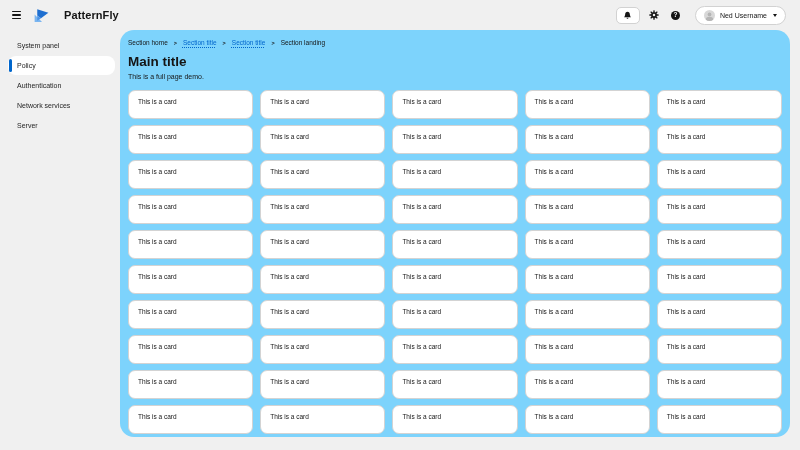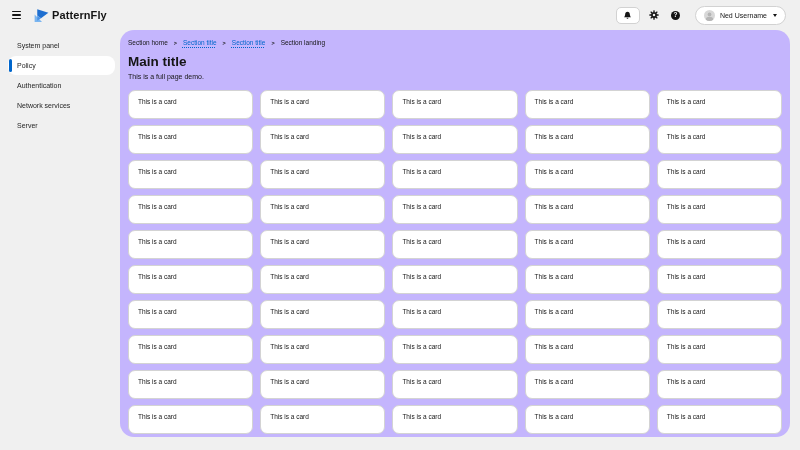--- a/index.html
+++ b/index.html
@@ -12,21 +12,21 @@
   
   .masthead{
     position:absolute;top:0;left:0;width:800px;height:30px;
     display:flex;align-items:center;padding:0 14px 0 12px;box-sizing:border-box;
   }
   .hamburger{
     background:none;border:none;padding:0;margin:0;cursor:pointer;
     display:flex;flex-direction:column;gap:2px;width:10px;
   }
   .hamburger .bar{display:block;width:9px;height:1.4px;background:#151515;border-radius:1px;}
-  .brand{display:flex;align-items:center;gap:2px;margin-left:11px;}
+  .brand{display:flex;align-items:center;gap:14px;margin-left:11px;}
   .brand svg{width:17px;height:17px;}
   .brand-text{font-size:11px;font-weight:bold;letter-spacing:.1px;}
   .masthead-right{margin-left:auto;display:flex;align-items:center;gap:8px;}
   .notif-btn{
     width:24px;height:17px;background:#fff;border:1px solid #d2d2d2;border-radius:5px;
     display:flex;align-items:center;justify-content:center;cursor:pointer;padding:0;
   }
   .icon-btn{
     background:none;border:none;padding:0;width:13px;height:13px;
     display:flex;align-items:center;justify-content:center;cursor:pointer;
@@ -55,21 +55,21 @@
   .nav-item.selected{
     background:#fff;border-radius:8px;margin-left:8px;margin-right:5px;padding-left:9px;
   }
   .nav-item.selected::before{
     content:"";position:absolute;left:1px;top:15%;height:70%;width:2.5px;
     border-radius:2px;background:#0066cc;
   }
   
   .panel{
     position:absolute;left:120px;top:30px;width:670px;height:407px;
-    background:#c4b5fd;border-radius:14px;box-sizing:border-box;
+    background:#7dd3fc;border-radius:14px;box-sizing:border-box;
     padding:8px 8px 0;overflow:hidden;
   }
   .breadcrumb{display:flex;align-items:center;gap:6px;font-size:6.5px;line-height:8px;padding-top:1px;}
   .bc-item.plain,.bc-item.current{color:#151515;text-decoration:none;}
   .bc-item.link{color:#0066cc;text-decoration:underline dotted;text-underline-offset:1.5px;cursor:pointer;}
   .bc-sep{color:#151515;font-size:5.5px;font-weight:bold;transform:translateY(-0.5px);}
   .page-title{font-size:13.5px;line-height:15px;font-weight:bold;margin:7px 0 0;}
   .page-subtitle{font-size:7px;line-height:9px;margin:3px 0 0;color:#151515;}
   
   .grid{margin-top:9px;display:grid;gap:6px 7px;grid-auto-rows:29px;}

